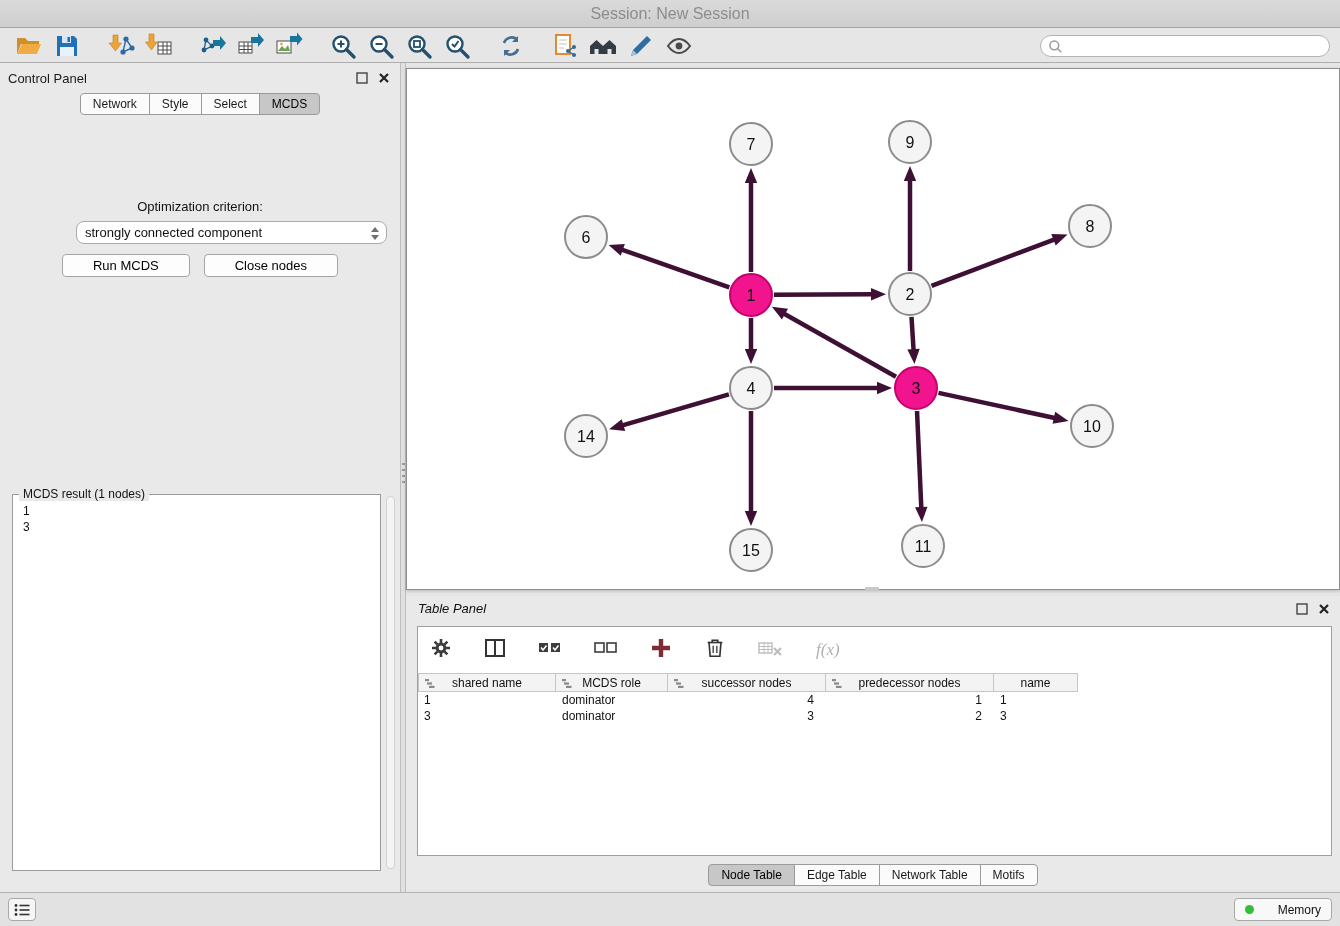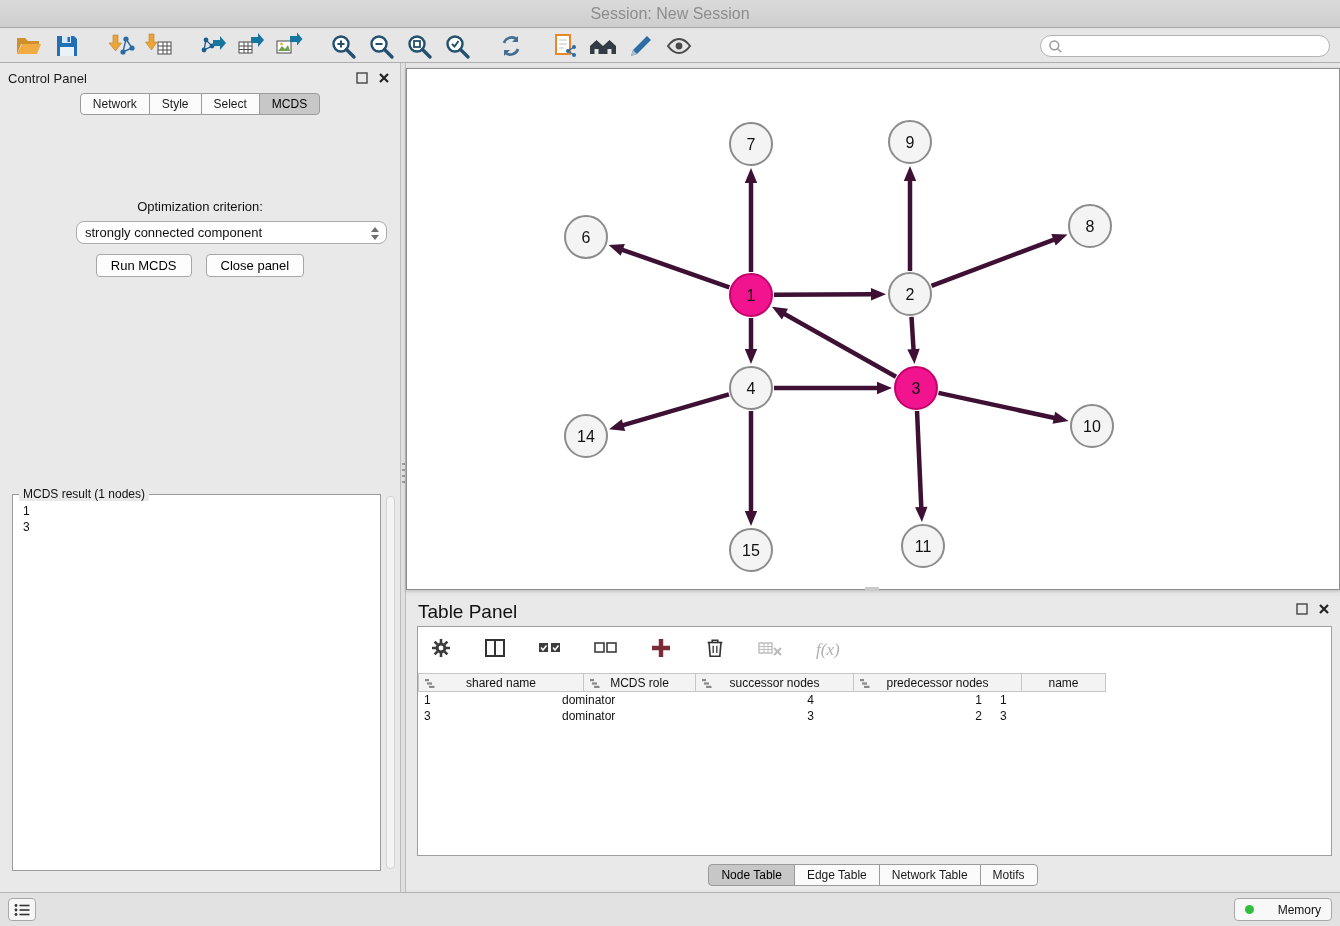--- a/index.html
+++ b/index.html
@@ -34,21 +34,21 @@
   .tab:first-child { border-radius:4px 0 0 4px; margin-left:0; }
   .tab:last-child { border-radius:0 4px 4px 0; }
   .tab.active { background:#c7c7c7; color:#000000; }
   .opt-label { position:absolute; left:0; top:136px; width:400px; text-align:center; font-size:13px; }
   .mac-select { position:absolute; left:44px; top:158px; width:311px; height:23px; background:#fff;
     border:1px solid #ababab; border-radius:8px; font-size:13px; display:flex; align-items:center;
     padding:0 22px 0 8px;margin-left:32px; }
   .mac-select .stepper { position:absolute; right:4px; top:3px; }
   .cp-btn-row { position:absolute; left:0; top:191px; width:400px; display:flex; justify-content:center; gap:14px; }
   .btn { border:1px solid #a6a6a6; background:#fdfdfd; border-radius:4px; font-size:13px;
-    height:23px; padding:0 14px; line-height:21px; }
+    height:23px; padding:0 30px; line-height:21px; }
   .groupbox { position:absolute; left:12px; top:431px; width:369px; height:377px;
     border:1px solid #9a9a9a; background:#fff; }
   .groupbox-legend { position:absolute; top:-8px; left:6px; background:#e9e9e9; padding:0 4px; font-size:12px; }
   .result-lines { padding:8px 10px; font-size:12px; line-height:16px; }
   .cp-scrollbar { position:absolute; left:386px; top:433px; width:9px; height:373px;
     background:#f4f4f4; border:1px solid #d2d2d2; border-radius:4px; }
 
   
   .v-divider { position:absolute; left:400px; top:63px; width:6px; height:829px;
     background:#e0e0e0; border-left:1px solid #bdbdbd; border-right:1px solid #bdbdbd; }
@@ -65,31 +65,31 @@
   .mac.close { background:#f9564c; border:1px solid #d8443c; }
   .mac.min  { background:#fdbc2e; border:1px solid #dfa123; }
   .mac.max  { background:#32c146; border:1px solid #27a438; }
   .mac svg { position:absolute; left:1px; top:1px; }
   .net-canvas { position:absolute; left:0; top:19px; width:932px; height:501px; background:#fff; }
   .net-resize { position:absolute; left:458px; bottom:-1px; width:14px; height:3px; background:#c9c9c9; }
 
   
   .table-panel { position:absolute; left:406px; top:596px; width:934px; height:294px; background:#e9e9e9; }
   .tp-header { position:relative; height:26px; }
-  .tp-title { position:absolute; left:12px; top:5px; font-size:19px; }
+  .tp-title { position:absolute; left:12px; top:5px; font-size:13px;font-style:italic; }
   .tp-box { position:absolute; left:11px; top:30px; width:915px; height:230px;
     background:#fff; border:1px solid #9f9f9f; overflow:hidden; }
   .tp-toolbar { height:46px; display:flex; align-items:center; padding-left:12px; gap:32px; }
   .fx-label { font-size:17px; font-style:italic; font-family:"Liberation Serif", serif; color:#b0b0b0; }
   .thead { display:flex; }
   .th { position:relative; height:19px; border:1px solid #c6c6c6; border-left:none;
     background:#f3f3f3; font-size:12px; display:flex; align-items:center; justify-content:center; }
   .th:first-child { border-left:1px solid #c6c6c6; }
   .th .sort-pos { position:absolute; left:5px; top:4px; }
-  .th:nth-child(1){width:166px}.th:nth-child(2){width:112px}.th:nth-child(3){width:158px}
+  .th:nth-child(1){width:138px}.th:nth-child(2){width:112px}.th:nth-child(3){width:158px}
   .th:nth-child(4){width:168px}.th:nth-child(5){width:84px}
   .tr { display:flex; }
   .td { height:16px; font-size:12px; line-height:16px; padding:0 12px 0 6px; white-space:nowrap; overflow:hidden; }
   .tp-tabs { position:absolute; left:0; top:268px; width:934px; display:flex; justify-content:center; }
 
   
   .statusbar { position:absolute; left:0; top:892px; width:1340px; height:34px;
     background:#e2e2e2; border-top:1px solid #b3b3b3; }
   .sb-left-btn { position:absolute; left:8px; top:5px; width:28px; height:23px;
     border:1px solid #a8a8a8; border-radius:4px; background:#f6f6f6;
@@ -272,21 +272,21 @@
       <span>strongly connected component</span>
       <span class="stepper">
         <svg width="14" height="17" viewBox="0 0 14 17">
           <path d="M7 2l4 5H3z" fill="#6f6f6f"></path>
           <path d="M7 15l-4-5h8z" fill="#6f6f6f"></path>
         </svg>
       </span>
     </div>
     <div class="cp-btn-row">
       <button class="btn">Run MCDS</button>
-      <button class="btn">Close panel</button>
+      <button class="btn">Close nodes</button>
     </div>
     <div class="groupbox">
       <span class="groupbox-legend">MCDS result (1 nodes)</span>
       <div class="result-lines">
         <div>1</div>
         <div>3</div>
       </div>
     </div>
     <div class="cp-scrollbar"></div>
   </div>

